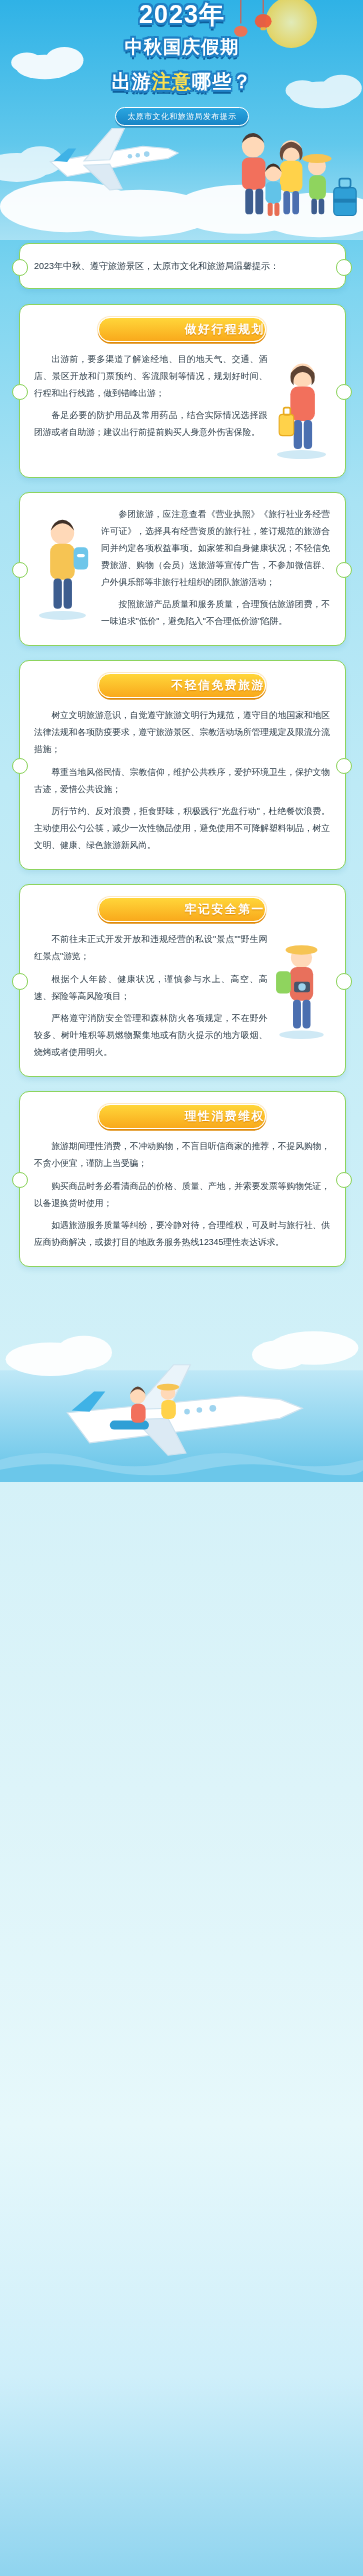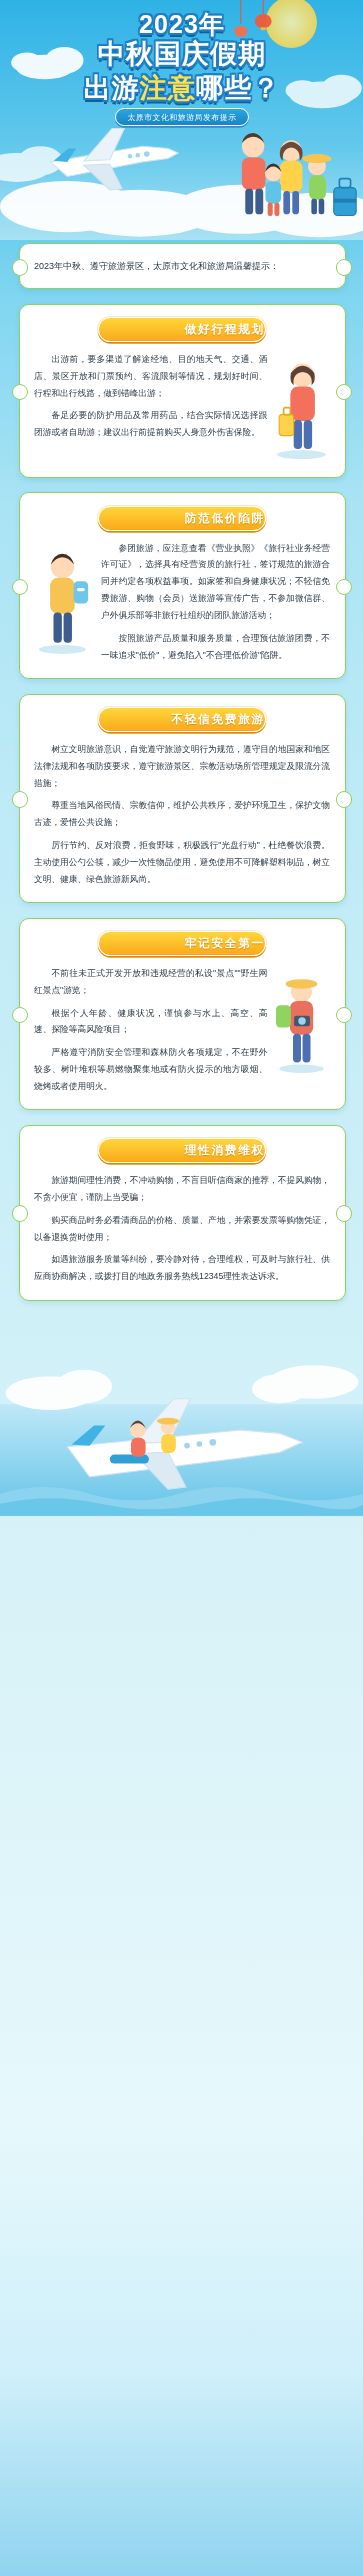--- a/index.html
+++ b/index.html
@@ -29,40 +29,40 @@
     overflow: hidden;
   }
 
   
   .header {
     position: relative;
     height: 240px;
   }
   .title-block {
     position: relative;
-    padding-top: 10px;
+    padding-top: 0;
     text-align: center;
     z-index: 5;
   }
   .title-line {
     font-weight: bold;
     letter-spacing: 1.1px;
     line-height: 1.15;
     color: #ffffff;
     text-shadow:
       -1.7px -1.7px 0 #1f7fc4, 1.7px -1.7px 0 #1f7fc4, -1.7px 1.7px 0 #1f7fc4, 1.7px 1.7px 0 #1f7fc4,
       0 -1.7px 0 #1f7fc4, 0 1.7px 0 #1f7fc4, -1.7px 0 0 #1f7fc4, 1.7px 0 0 #1f7fc4,
       0 3.9px 0 #0e5f9c;
   }
   .title-1 { font-size: 25px; }
-  .title-2 { font-size: 27px; margin-top: 0; }
-  .title-3 { font-size: 27px; margin-top: 3px; }
+  .title-2 { font-size: 18px; margin-top: 8px; }
+  .title-3 { font-size: 19px; margin-top: 14px; }
   .title-accent { color: #ffe14d; }
   .subtitle-wrap {
-    margin: 4px auto 0;
+    margin: 14px auto 0;
     display: inline-block;
     background: linear-gradient(180deg,#2aa6e0,#1785c6);
     border: 1.1px solid #ffffff;
     border-radius: 11.2px;
     padding: 2.8px 11.2px;
     box-shadow: 0 1.7px 0 rgba(12,90,145,0.5);
   }
   .subtitle {
     font-size: 7.8px;
     color: #ffffff;
@@ -287,23 +287,20 @@
         <rect x="64" y="120" width="15" height="52" rx="7" fill="#4b6fb0"></rect>
         <rect x="20" y="110" width="26" height="38" rx="6" fill="#ffd24a" stroke="#e8ab1f" stroke-width="2"></rect>
         <rect x="28" y="98" width="12" height="13" rx="3" fill="none" stroke="#e8ab1f" stroke-width="3"></rect>
       </svg>
       <p class="para">出游前，要多渠道了解途经地、目的地天气、交通、酒店、景区开放和门票预约、客流限制等情况，规划好时间、行程和出行线路，做到错峰出游；</p>
       <p class="para">备足必要的防护用品及常用药品，结合实际情况选择跟团游或者自助游；建议出行前提前购买人身意外伤害保险。</p>
     </div>
   </div>
 
   <div class="card">
-    <div class="section-head">
-      <span class="section-head-text">防范低价陷阱</span>
-    </div>
     <div class="para-wrap clearfix">
       <svg class="fig-left" viewBox="0 0 118 200">
         <ellipse cx="58" cy="192" rx="42" ry="8" fill="#cfe9f5"></ellipse>
         <circle cx="58" cy="44" r="21" fill="#ffd9b8"></circle>
         <path d="M37 40 q21 -26 42 0 q-6 -18 -21 -19 q-15 1 -21 19Z" fill="#3f3028"></path>
         <rect x="36" y="64" width="44" height="64" rx="14" fill="#f6c453"></rect>
         <rect x="42" y="126" width="15" height="54" rx="7" fill="#3d5d8f"></rect>
         <rect x="60" y="126" width="15" height="54" rx="7" fill="#3d5d8f"></rect>
         <rect x="78" y="70" width="26" height="40" rx="8" fill="#6ec6ea"></rect>
         <rect x="84" y="82" width="14" height="6" rx="3" fill="#ffffff"></rect>

